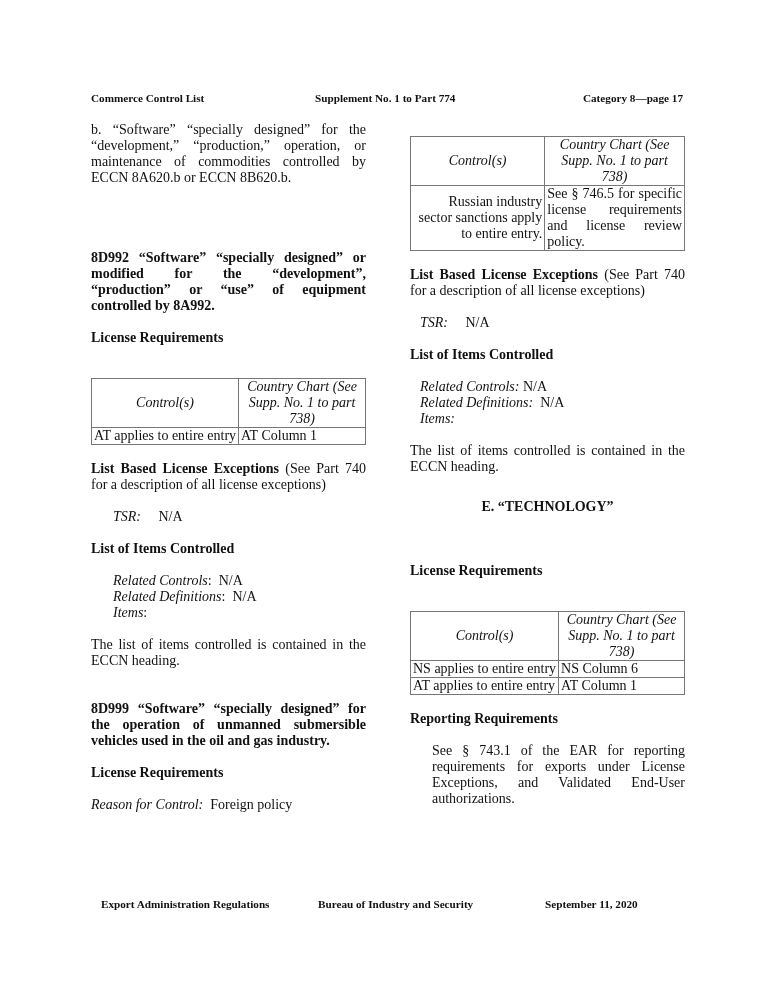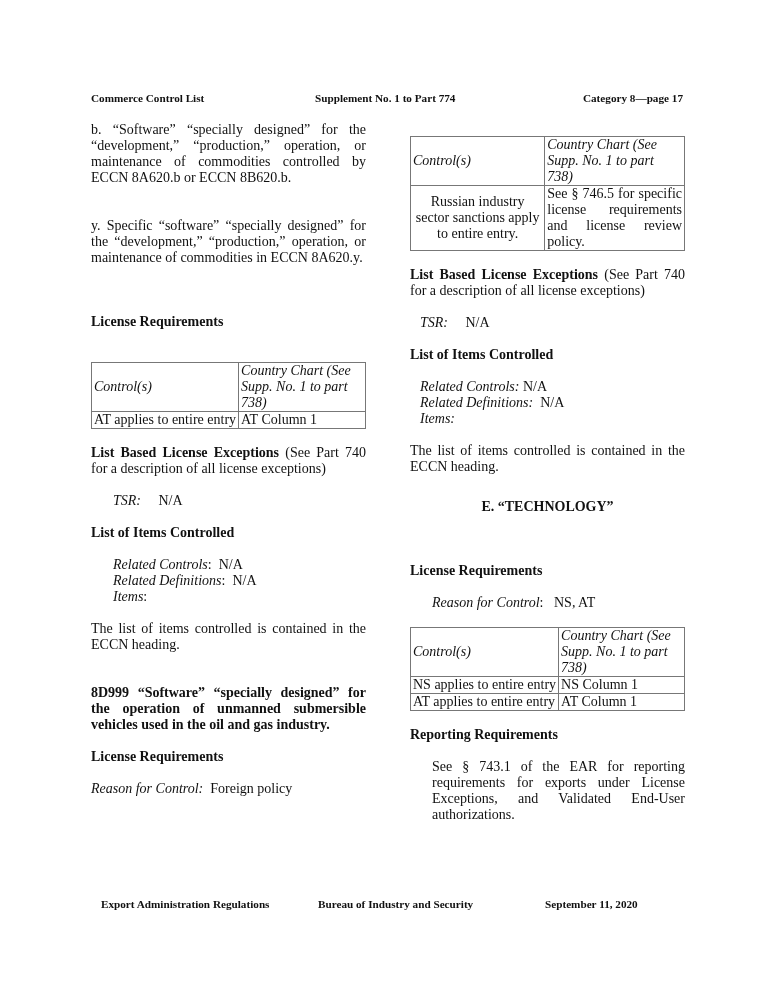--- a/index.html
+++ b/index.html
@@ -13,40 +13,40 @@
   .col.left { left: 91px; }
   .col.right { left: 410px; top: 136px; }
   p { margin: 0; text-align: justify; text-align-last: left; }
   .b { font-weight: bold; }
   .i { font-style: italic; }
   .ind { padding-left: 22px; }
   .ind2 { padding-left: 10px; }
   .eccn-title { font-weight: bold; text-align: justify; }
   table { border-collapse: collapse; width: 100%; font-size: 14px; line-height: 16px; }
   td { border: 1px solid #777; padding: 0 2px; vertical-align: middle; }
-  td.h { font-style: italic; }
+  td.h { font-style: italic; text-align: center; }
   .center { text-align: right; text-align-last: center; }
   .gap16 { height: 16px; } .gap32 { height: 32px; } .gap24 { height: 24px; }
 </style>
 </head>
 <body>
 
 <div class="hdr">
   <span style="left:0">Commerce Control List</span>
   <span style="left:224px">Supplement No. 1 to Part 774</span>
   <span style="right:0">Category 8—page 17</span>
 </div>
 
 <div class="col left">
   <p>b. “Software” “specially designed” for the “development,” “production,” operation, or maintenance of commodities controlled by ECCN 8A620.b or ECCN 8B620.b.</p>
   <div class="gap16"></div>
   <div class="gap16"></div>
-  <p>y. Specific “software” “specially designed” for the “development,” “production,” operation, or maintenance of commodities in ECCN 8A620.y.</p>
   <div class="gap32"></div>
 
+  <p class="eccn-title">8D992   “Software” “specially designed” or modified for the “development”, “production” or “use” of equipment controlled by 8A992.</p>
   <div class="gap16"></div>
   <p class="b">License Requirements</p>
   <div class="gap16"></div>
   <div class="gap16"></div>
   <table>
     <tbody>
         <tr>
       <td class="h" style="width:50%">Control(s)</td>
       <td class="h">Country Chart (See Supp. No. 1 to part 738)</td>
     </tr>
@@ -78,21 +78,21 @@
 </div>
 
 <div class="col right">
   <table>
     <tbody>
         <tr>
       <td class="h" style="width:49%">Control(s)</td>
       <td class="h">Country Chart (See Supp. No. 1 to part 738)</td>
     </tr>
     <tr>
-      <td style="text-align:center">Russian industry sector sanctions apply to entire entry.</td>
+      <td style="text-align:right">Russian industry sector sanctions apply to entire entry.</td>
       <td style="text-align:justify">See § 746.5 for specific license requirements and license review policy.</td>
     </tr>
   </tbody>
     </table>
   <div class="gap16"></div>
   <p><span class="b">List Based License Exceptions</span><span> (See Part 740 for a description of all license exceptions)</span></p>
   <div class="gap16"></div>
   <p class="ind2"><span class="i">TSR:</span>&nbsp;&nbsp;&nbsp;&nbsp; <span>N/A</span></p>
   <div class="gap16"></div>
   <p class="b">List of Items Controlled</p>
@@ -102,31 +102,30 @@
   <p class="ind2"><span class="i">Items:</span></p>
   <div class="gap16"></div>
   <p>The list of items controlled is contained in the ECCN heading.</p>
   <div class="gap24"></div>
   <p class="b center">E.  “TECHNOLOGY”</p>
   <div class="gap32"></div>
 
   <div class="gap16"></div>
   <p class="b">License Requirements</p>
   <div class="gap16"></div>
-  <p class="ind"><span class="i">Reason for Control</span>:&nbsp;&nbsp; <span>NS, AT</span></p>
   <div class="gap16"></div>
   <table>
     <tbody>
         <tr>
       <td class="h" style="width:53%;height:48px">Control(s)</td>
       <td class="h">Country Chart (See Supp. No. 1 to part 738)</td>
     </tr>
     <tr>
       <td style="white-space:nowrap">NS applies to entire entry</td>
-      <td>NS Column 1</td>
+      <td>NS Column 6</td>
     </tr>
     <tr>
       <td style="white-space:nowrap">AT applies to entire entry</td>
       <td>AT Column 1</td>
     </tr>
   </tbody>
     </table>
   <div class="gap16"></div>
   <p class="b">Reporting Requirements</p>
   <div class="gap16"></div>

